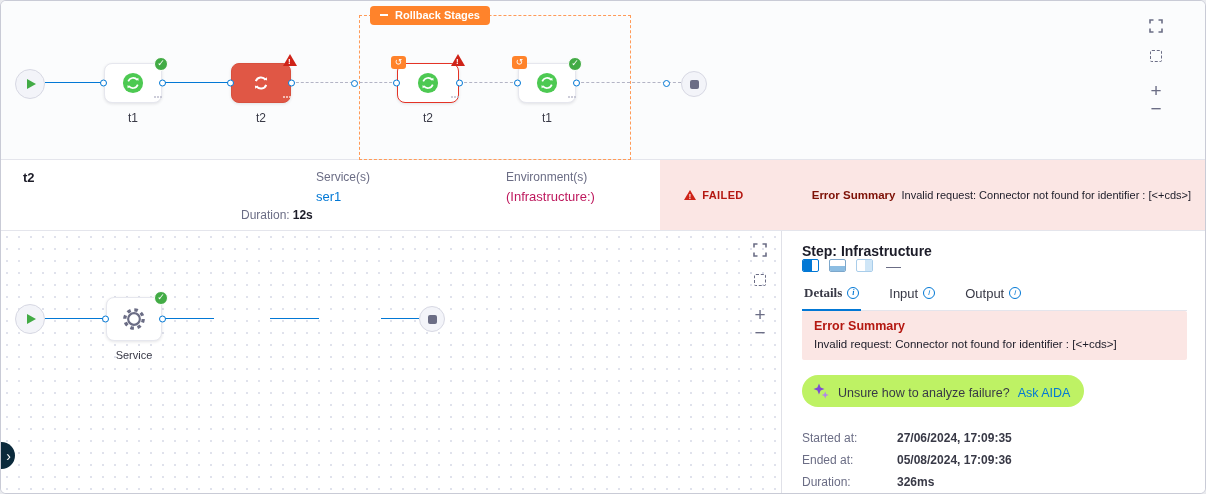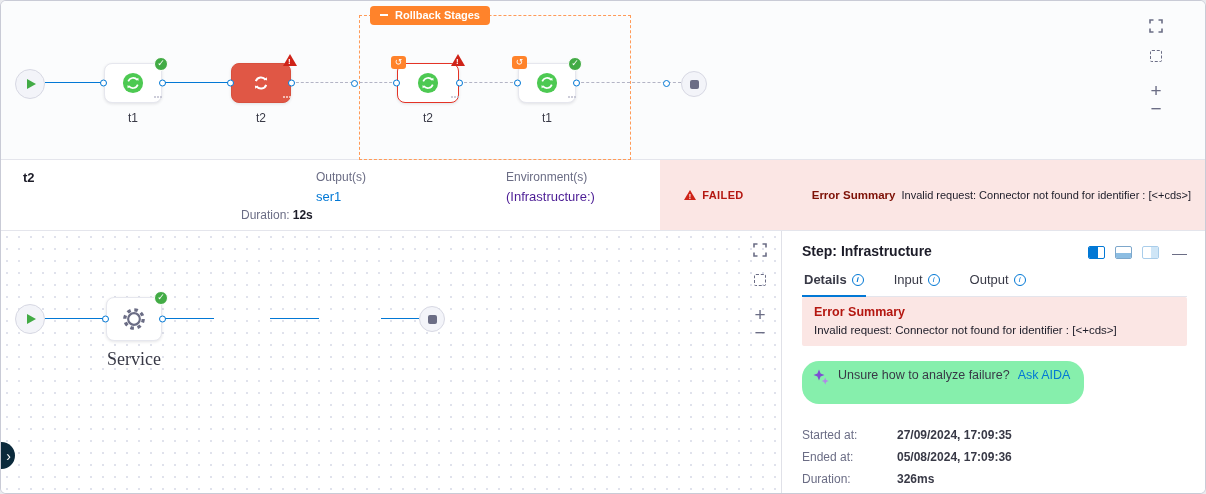--- a/index.html
+++ b/index.html
@@ -69,67 +69,67 @@
   .summary { position:absolute; top:159px; left:0; width:100%; height:71px; display:flex;
              background:#fff; border-bottom:1px solid #e4e5ec; }
   .sum-left { width:740px; position:relative; }
   .sum-title { position:absolute; left:22px; top:10px; font-size:13px; font-weight:bold; color:#1c1c28; }
   .sum-started { position:absolute; left:22px; top:33px; font-size:12px; color:#6b6d85; }
   .sum-started span { color:#52536a; }
   .sum-duration { position:absolute; left:240px; top:48px; font-size:12px; color:#6b6d85; }
   .sum-duration b { color:#1c1c28; margin-left:3px; }
   .sum-col { position:absolute; top:10px; }
   .sum-col .lbl { font-size:12px; color:#6b6d85; margin-bottom:5px; }
-  .sum-col .val { font-size:13px; color:#4c1d95; }
+  .sum-col .val { font-size:13px; color:#be185d; }
   .sum-col .val.link { color:#0278d5; cursor:pointer; }
   .sum-right { flex:1; background:#fbe6e4; display:flex; align-items:center;
                padding:0 14px 0 24px; gap:26px; }
   .failed-badge { color:#b41710; font-weight:bold; font-size:11px; letter-spacing:.4px;
                   display:flex; align-items:center; gap:6px; white-space:nowrap; }
   .tri { position:relative; width:0; height:0; border-left:6px solid transparent;
          border-right:6px solid transparent; border-bottom:10px solid #cf2318; }
   .tri::after { content:"!"; position:absolute; left:-1.5px; top:2.5px; color:#fff;
                 font-size:7px; font-weight:bold; }
   .sum-error { font-size:11px; color:#1c1c28; white-space:nowrap;margin-left:42px; }
   .sum-error b { color:#7d1005; margin-right:6px; font-size:11.5px; }
 
   
   .canvas { position:absolute; top:230px; left:0; width:781px; height:264px; background:#fff;
             border-right:1px solid #e0e1e8; overflow:hidden;
             background-image:radial-gradient(#e0e2ec 1px, transparent 1.2px);
             background-size:12px 12px; }
-  .canvas .nlabel { font-size:18px;font-family:Liberation Serif, serif; }
+  .canvas .nlabel { font-size:11px; }
 
   
   .panel { position:absolute; top:230px; left:781px; right:0; bottom:0; background:#fff;
            padding:12px 18px 0 20px; }
-  .panel-head { display:flex; align-items:flex-end; justify-content:space-between; }
+  .panel-head { display:flex; align-items:flex-start; justify-content:space-between;flex-direction:column; }
   .panel-title { font-size:14px; font-weight:bold; color:#1c1c28; }
   .panel-icons { display:flex; align-items:center; gap:10px; }
   .lay { width:17px; height:13px; border-radius:2px; position:relative; cursor:pointer; overflow:hidden; }
   .lay.l { border:1.5px solid #0278d5; }
   .lay.l::after { content:""; position:absolute; top:0; bottom:0; left:0; width:58%; background:#0278d5; }
   .lay.b { border:1.5px solid #7da7cb; }
   .lay.b::after { content:""; position:absolute; left:0; right:0; bottom:0; height:50%; background:#8cbde2; }
   .lay.r { border:1.5px solid #a9cdea; }
   .lay.r::after { content:""; position:absolute; top:0; bottom:0; right:0; width:50%; background:#cfe6f7; }
   .min { color:#6b6d85; font-size:15px; cursor:pointer; margin-left:3px; line-height:13px; }
   .tabs { display:flex; gap:26px; margin-top:9px; border-bottom:1px solid #e4e5ec; }
   .tab { display:flex; align-items:center; gap:5px; font-size:13px; color:#383946;
          padding:4px 2px 9px; cursor:pointer; position:relative; }
-  .tab.active { font-weight:bold; }
+  .tab.active { font-weight:bold;font-family:Liberation Serif, serif; }
   .tab.active::after { content:""; position:absolute; left:0; right:0; bottom:-1px; height:2px; background:#0278d5; }
   .info { width:12px; height:12px; border-radius:50%; border:1px solid #0278d5; color:#0278d5;
           font-size:8px; line-height:10px; text-align:center; font-style:italic; flex:0 0 auto; }
   .info::after { content:"i"; }
   .err-box { background:#fbe6e4; padding:8px 12px 10px; border-radius:2px; }
   .err-label { color:#b41710; font-weight:bold; font-size:12.5px; margin-bottom:5px; }
   .err-text { font-size:11.5px; color:#1c1c28; }
-  .aida { margin-top:15px; display:inline-flex; align-items:flex-start; gap:8px; background:#86efac;
-          border-radius:17px; padding:7px 14px 18px 10px; font-size:12.5px; color:#383946; }
+  .aida { margin-top:15px; display:inline-flex; align-items:flex-end; gap:8px; background:#bef264;
+          border-radius:17px; padding:7px 14px 7px 10px; font-size:12.5px; color:#383946; }
   .aida .link { color:#0278d5; cursor:pointer; }
   .kv { margin-top:24px; display:grid; grid-template-columns:95px auto; row-gap:8px; font-size:12px; }
   .kv .k { color:#6b6d85; }
   .kv .v { color:#383946; font-weight:bold; }
 
   .edge-toggle { position:absolute; left:-13px; top:441px; width:27px; height:27px; border-radius:50%;
                  background:#0b2a3c; color:#fff; display:flex; align-items:center;
                  justify-content:flex-end; padding-right:4px; cursor:pointer; z-index:5; }
   .edge-toggle::after { content:"›"; font-size:14px; line-height:1; }
 </style>
@@ -246,21 +246,21 @@
     </div>
   </div>
 
   <div class="summary">
     <div class="sum-left">
       <div class="sum-title">t2</div>
       <div class="sum-duration">
         <span>Duration:</span><b>12s</b>
       </div>
       <div class="sum-col" style="left:315px">
-        <div class="lbl">Output(s)</div>
+        <div class="lbl">Service(s)</div>
         <div class="val link">ser1</div>
       </div>
       <div class="sum-col" style="left:505px">
         <div class="lbl">Environment(s)</div>
         <div class="val">(Infrastructure:)</div>
       </div>
     </div>
     <div class="sum-right">
       <div class="failed-badge">
         <span class="tri"></span>
@@ -350,21 +350,21 @@
           <path d="M7 1.5 L8.6 5.4 L12.5 7 L8.6 8.6 L7 12.5 L5.4 8.6 L1.5 7 L5.4 5.4 Z" fill="#7d4dd3"></path>
           <path d="M13.2 9.5 L14.2 12 L16.7 13 L14.2 14 L13.2 16.5 L12.2 14 L9.7 13 L12.2 12 Z" fill="#b288e8"></path>
         </svg>
         <span>Unsure how to analyze failure?</span>
         <span class="link">Ask AIDA</span>
       </div>
     </div>
 
     <div class="kv">
       <span class="k">Started at:</span>
-      <span class="v">27/09/2024, 17:09:35</span>
+      <span class="v">27/06/2024, 17:09:35</span>
       <span class="k">Ended at:</span>
       <span class="v">05/08/2024, 17:09:36</span>
       <span class="k">Duration:</span>
       <span class="v">326ms</span>
     </div>
   </div>
 
   <div class="edge-toggle"></div>
 
 </div>

